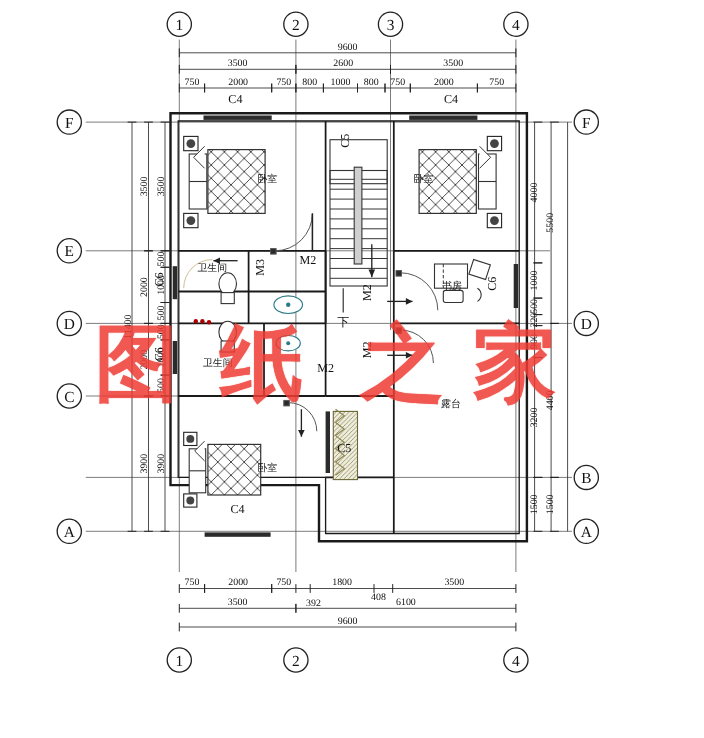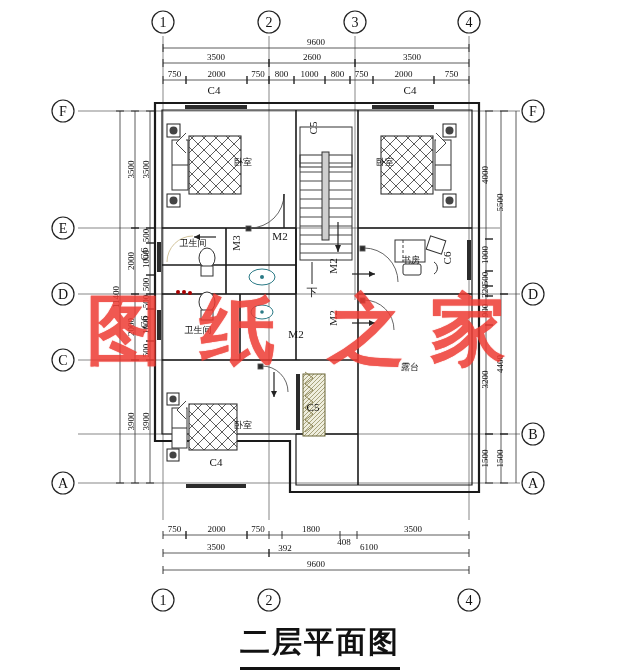--- a/index.html
+++ b/index.html
@@ -459,16 +459,13 @@
       </g>
   </svg>
 
   <div id="watermark">
     <span id="wm0">图</span>
     <span id="wm1">纸</span>
     <span id="wm2">之</span>
     <span id="wm3">家</span>
   </div>
 
-  <div id="title">
-    <span class="t">二层平面图</span>
-  </div>
 </div>
 
 </body></html>

